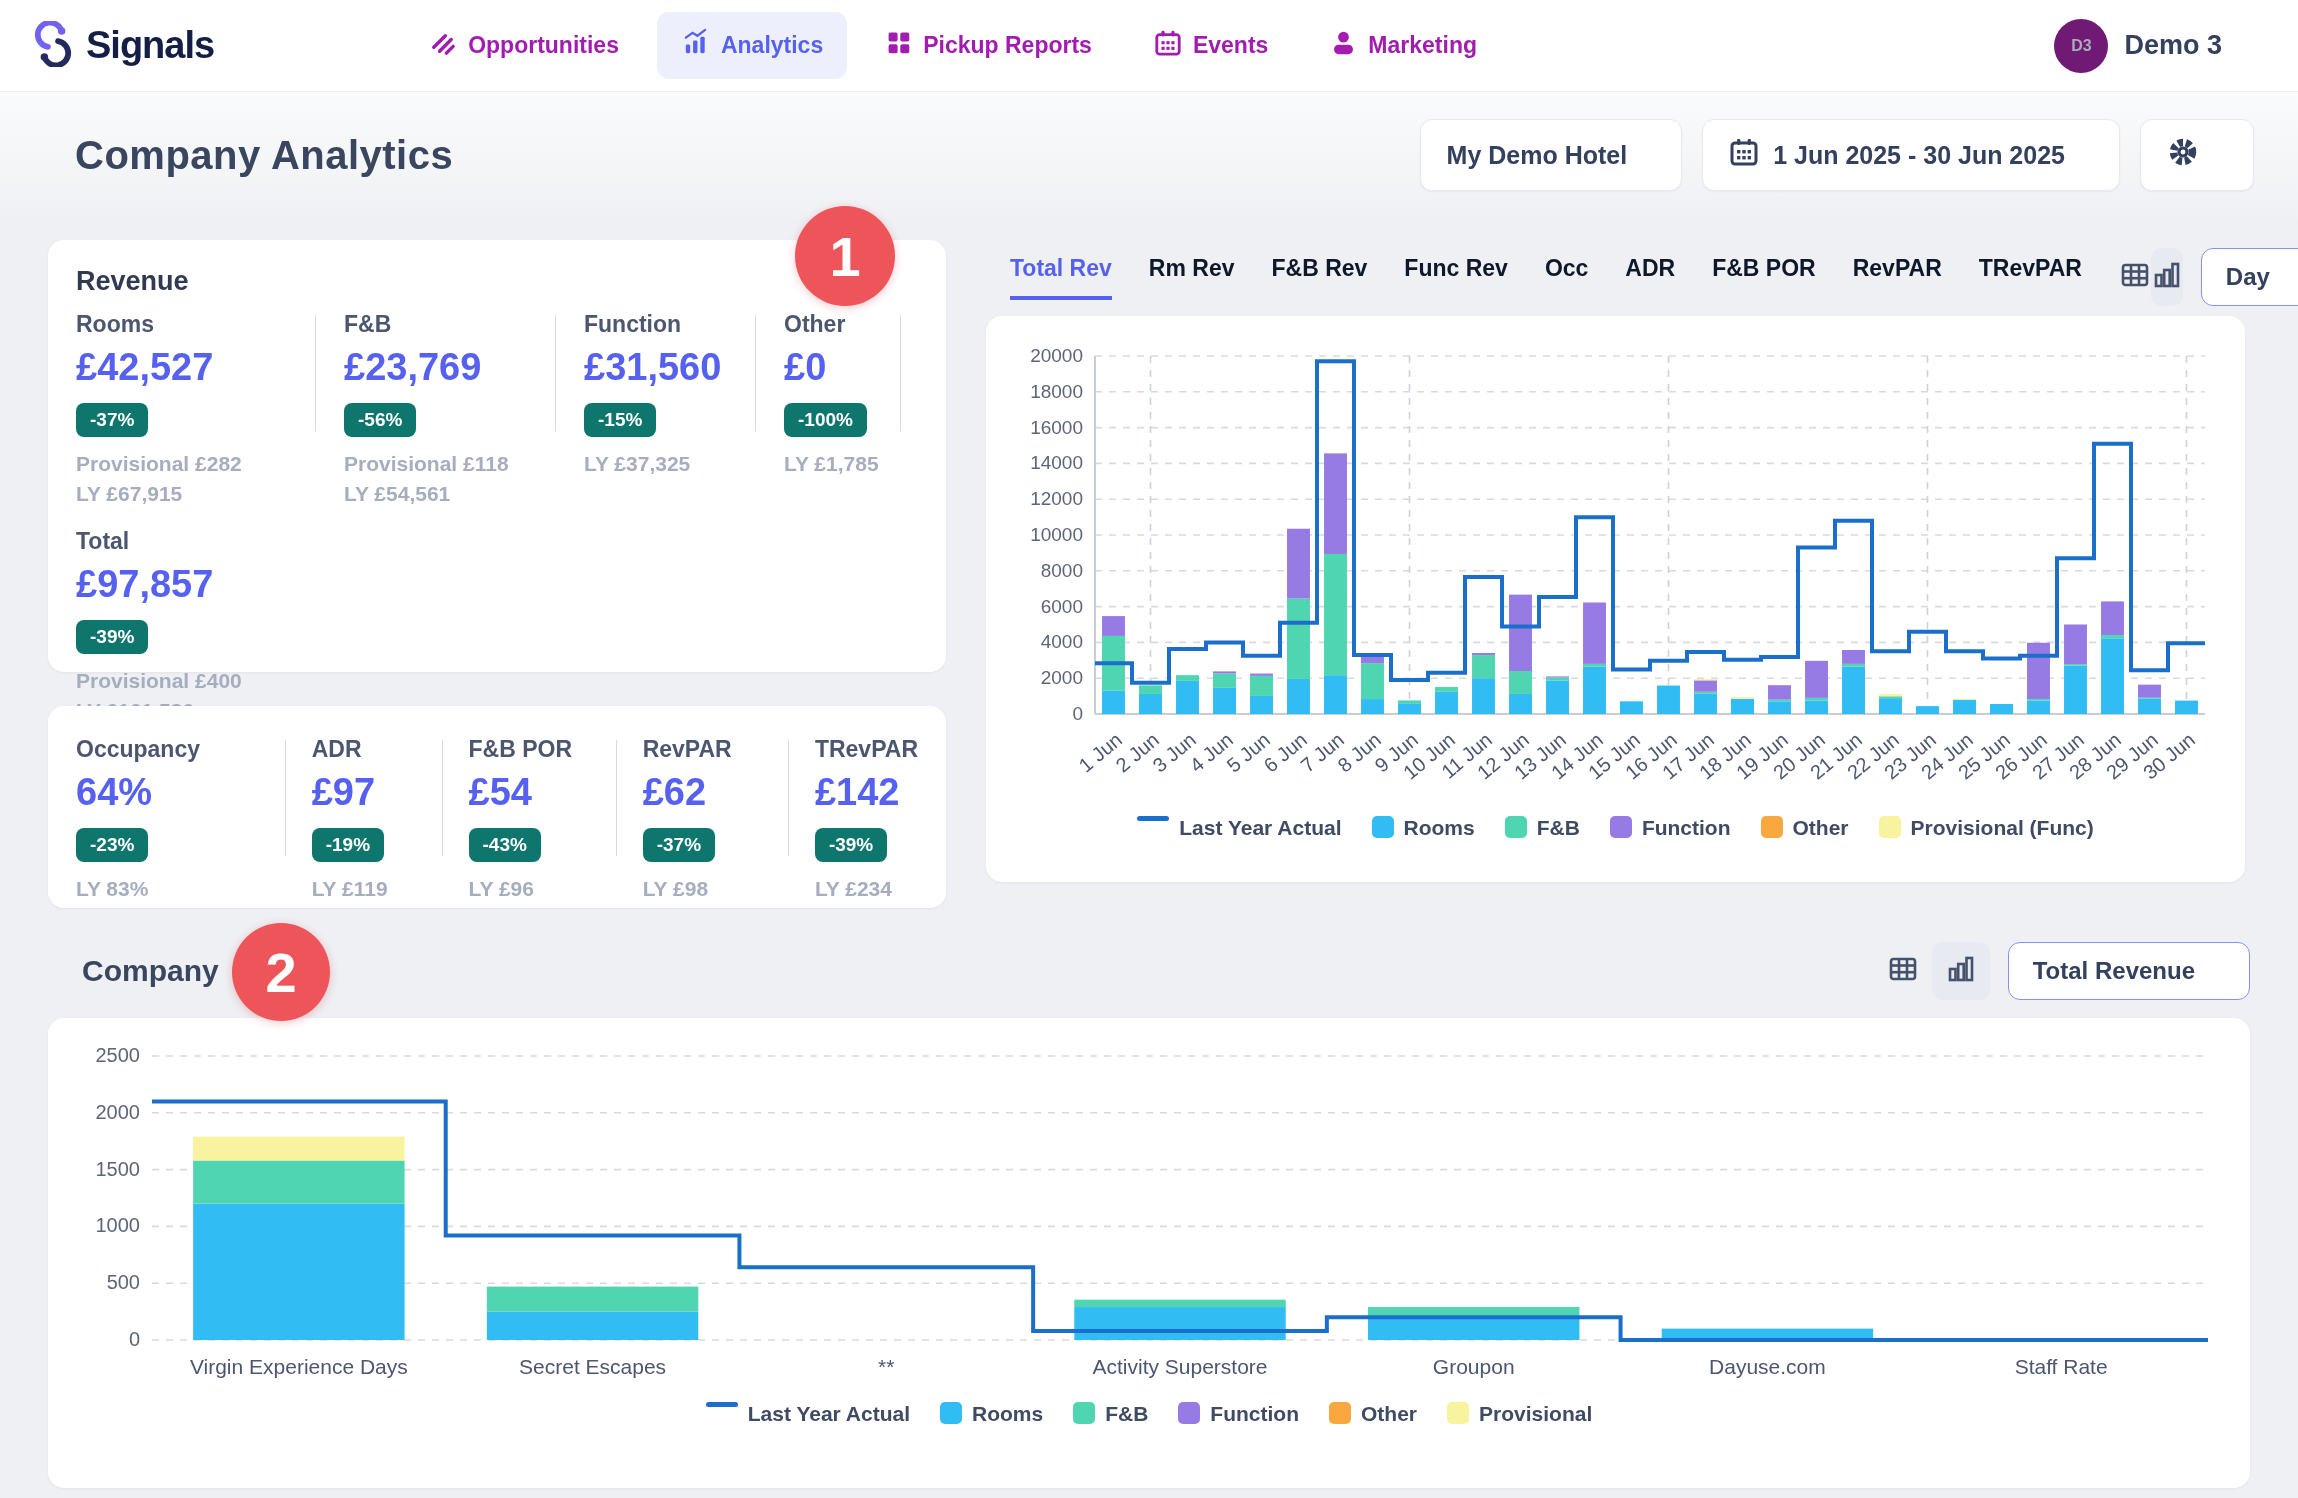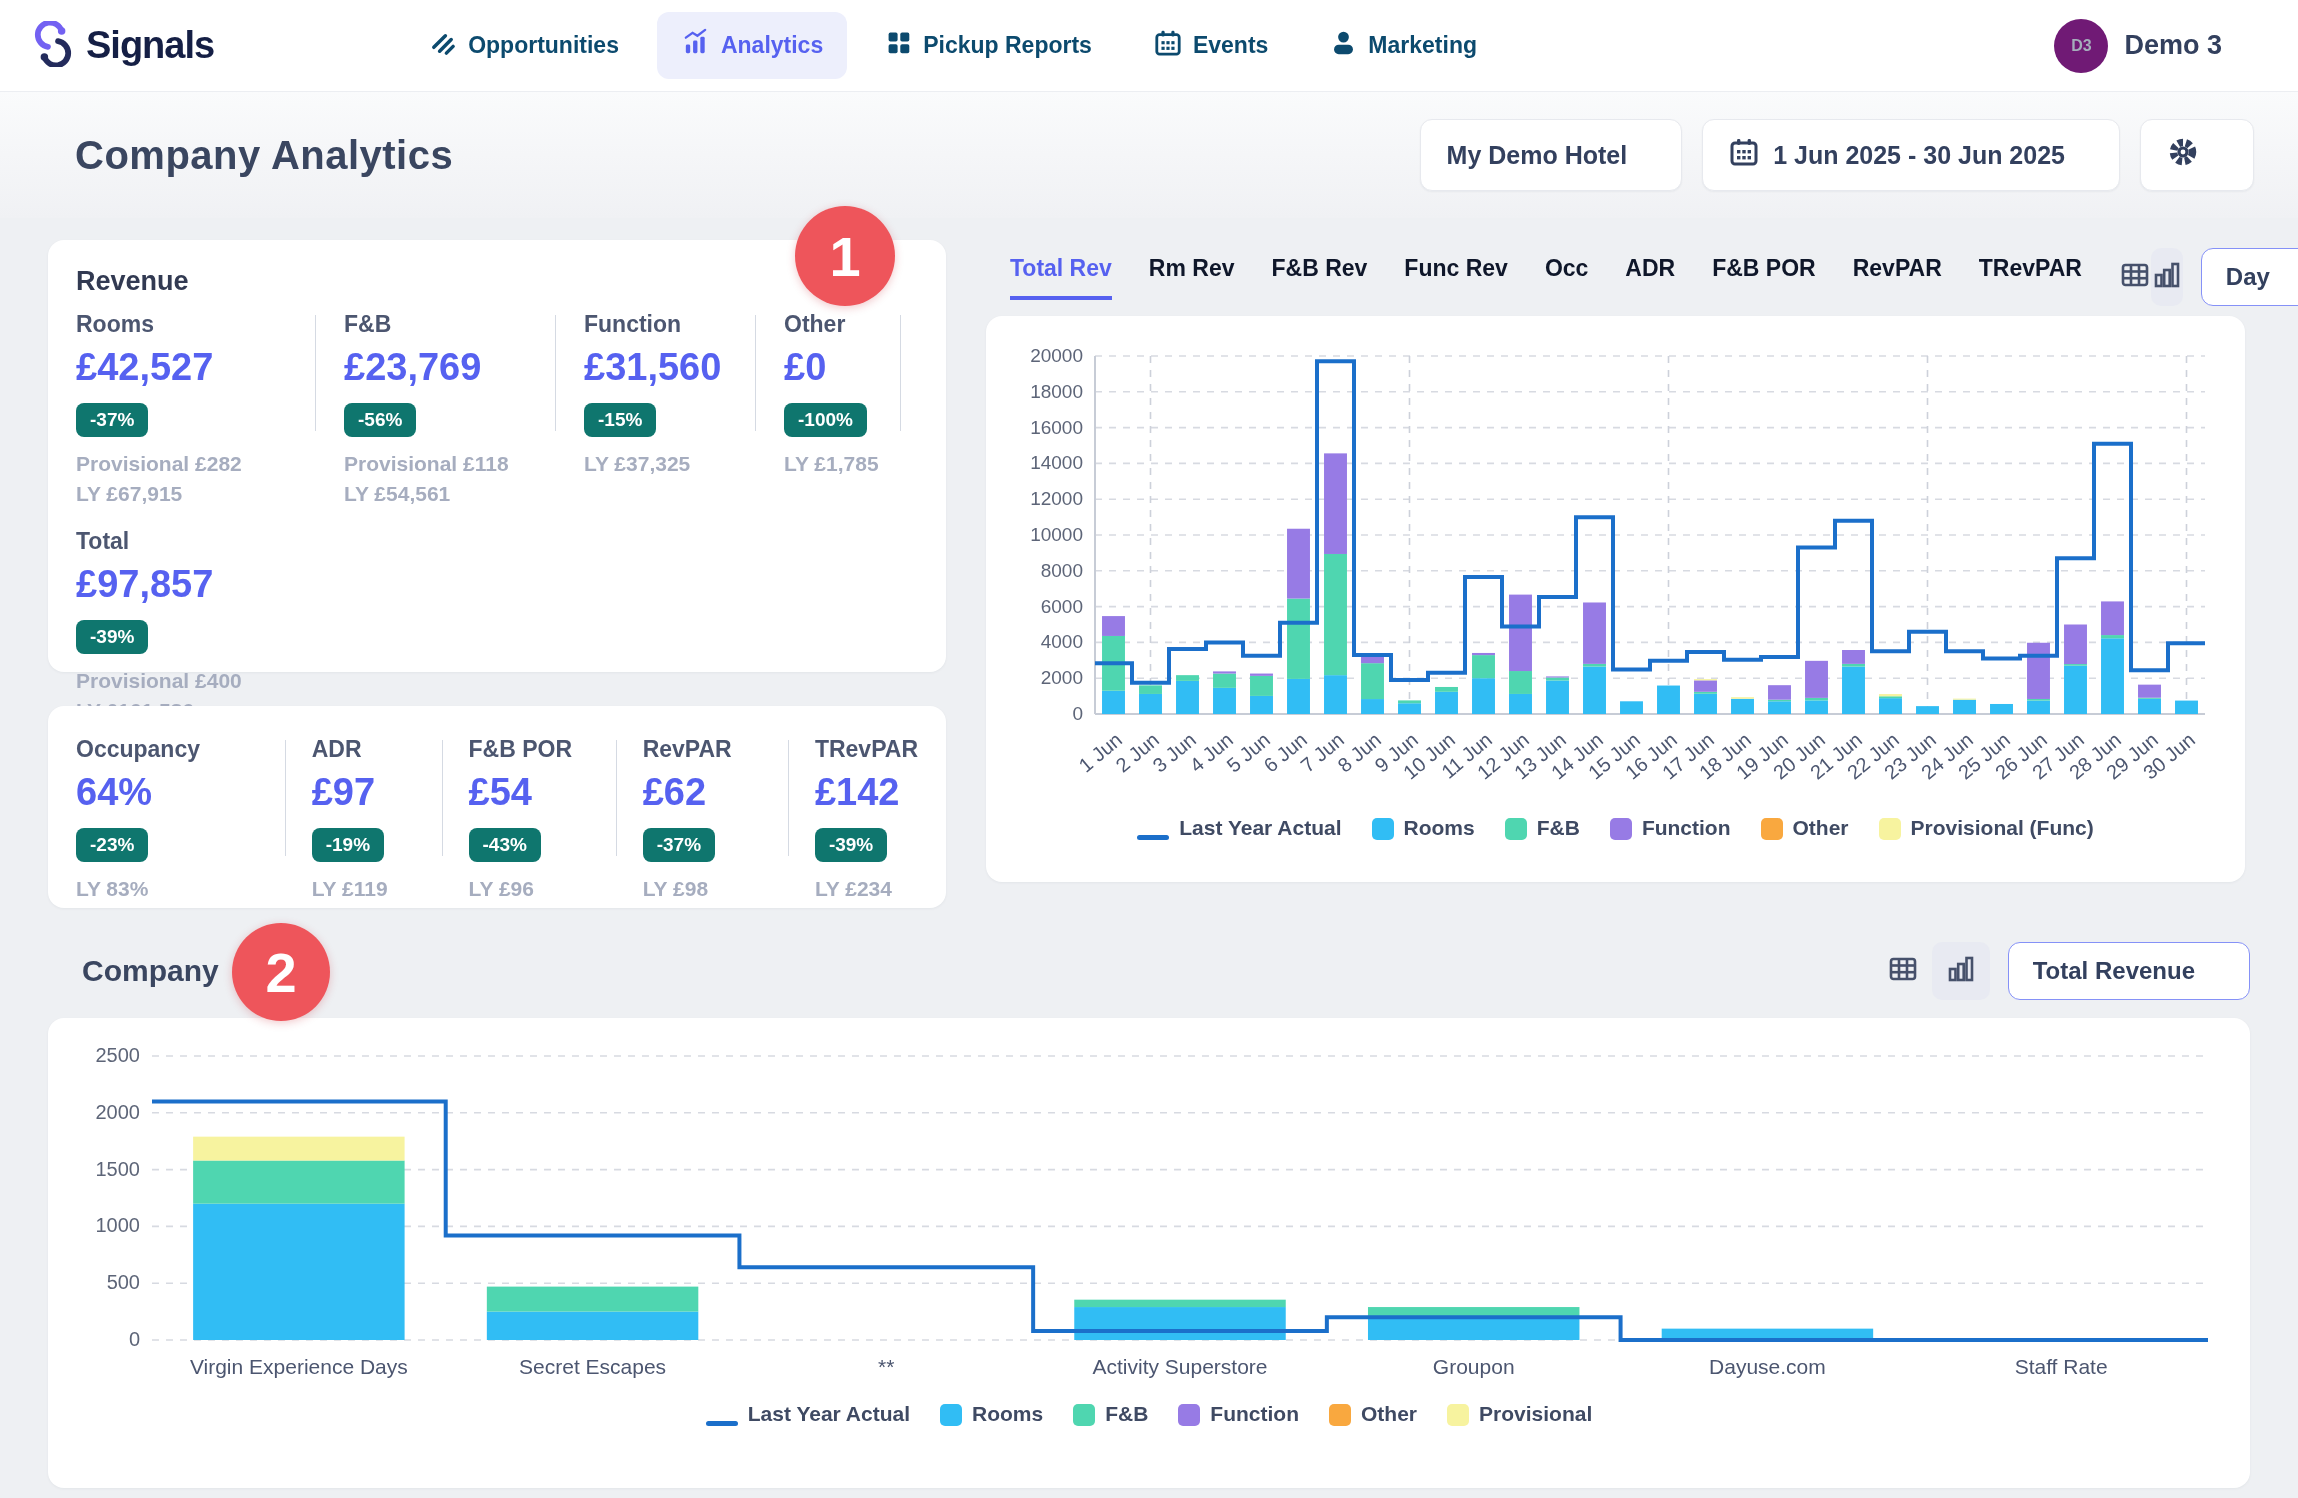--- a/index.html
+++ b/index.html
@@ -11,21 +11,21 @@
   
   .nav {
     height:92px; background:#ffffff; display:flex; align-items:center;
     padding:0 44px 0 30px; border-bottom:1px solid #eceef2; position:relative; z-index:5;
   }
   .brand { display:flex; align-items:center; gap:10px; cursor:pointer; }
   .brand-text { font-size:38px; font-weight:800; color:#151f45; letter-spacing:-1px; }
   .nav-items { display:flex; align-items:center; gap:14px; margin-left:190px; }
   .nav-item {
     display:flex; align-items:center; gap:11px; padding:16px 24px; border-radius:12px;
-    font-size:23px; font-weight:600; color:#0c4a6e; cursor:pointer; white-space:nowrap;
+    font-size:23px; font-weight:600; color:#a21caf; cursor:pointer; white-space:nowrap;
   }
   .nav-item svg { flex:0 0 auto; }
   .nav-item.active { background:#edeffc; color:#5661f0; }
   .nav-user { margin-left:auto; display:flex; align-items:center; gap:16px; cursor:pointer; }
   .avatar {
     width:54px; height:54px; border-radius:50%; background:#701a75; color:#a5adbb;
     font-weight:700; font-size:16px; display:flex; align-items:center; justify-content:center;
   }
   .user-name { font-size:27px; font-weight:700; color:#33405e; }
   .caret { width:0; height:0; border-left:8px solid transparent; border-right:8px solid transparent; border-top:9px solid #57central; border-top-color:#576177; display:inline-block; }
@@ -70,21 +70,21 @@
   .tab.active { color:#5661f0; border-bottom-color:#5661f0; }
   .icon-btn { width:58px; height:58px; border-radius:10px; display:flex; align-items:center; justify-content:center; cursor:pointer; color:#46516b; }
   .icon-btn.selected { background:#e8eaf2; }
   .pill-btn {
     background:#fff; border:1.6px solid #8591f7; border-radius:12px; height:58px;
     display:flex; align-items:center; gap:16px; padding:0 24px; font-size:24px; font-weight:600;
     color:#33405e; cursor:pointer; margin-left:18px;
   }
   .chart-card { height:566px; padding:22px 24px 14px 24px; margin-top:2px; }
   .legend { display:flex; justify-content:center; align-items:center; gap:30px; margin-top:6px; }
-  .legend-item { display:flex; align-items:flex-end; gap:10px; font-size:21px; font-weight:600; color:#3f4a63; cursor:pointer; }
+  .legend-item { display:flex; align-items:flex-start; gap:10px; font-size:21px; font-weight:600; color:#3f4a63; cursor:pointer; }
   .legend-swatch { width:22px; height:22px; border-radius:5px; }
   .legend-line { width:32px; height:5px; border-radius:3px; }
   
   .company-head { display:flex; align-items:center; padding:34px 48px 18px 82px; }
   .company-title { font-size:30px; font-weight:600; color:#3a4660; }
   .company-head .spacer { flex:1; }
   .company-card { margin:0 48px; height:470px; padding:24px 24px 12px 24px; }
   
   .annot {
     position:absolute; border-radius:50%; background:#ee555b; color:#fff;

